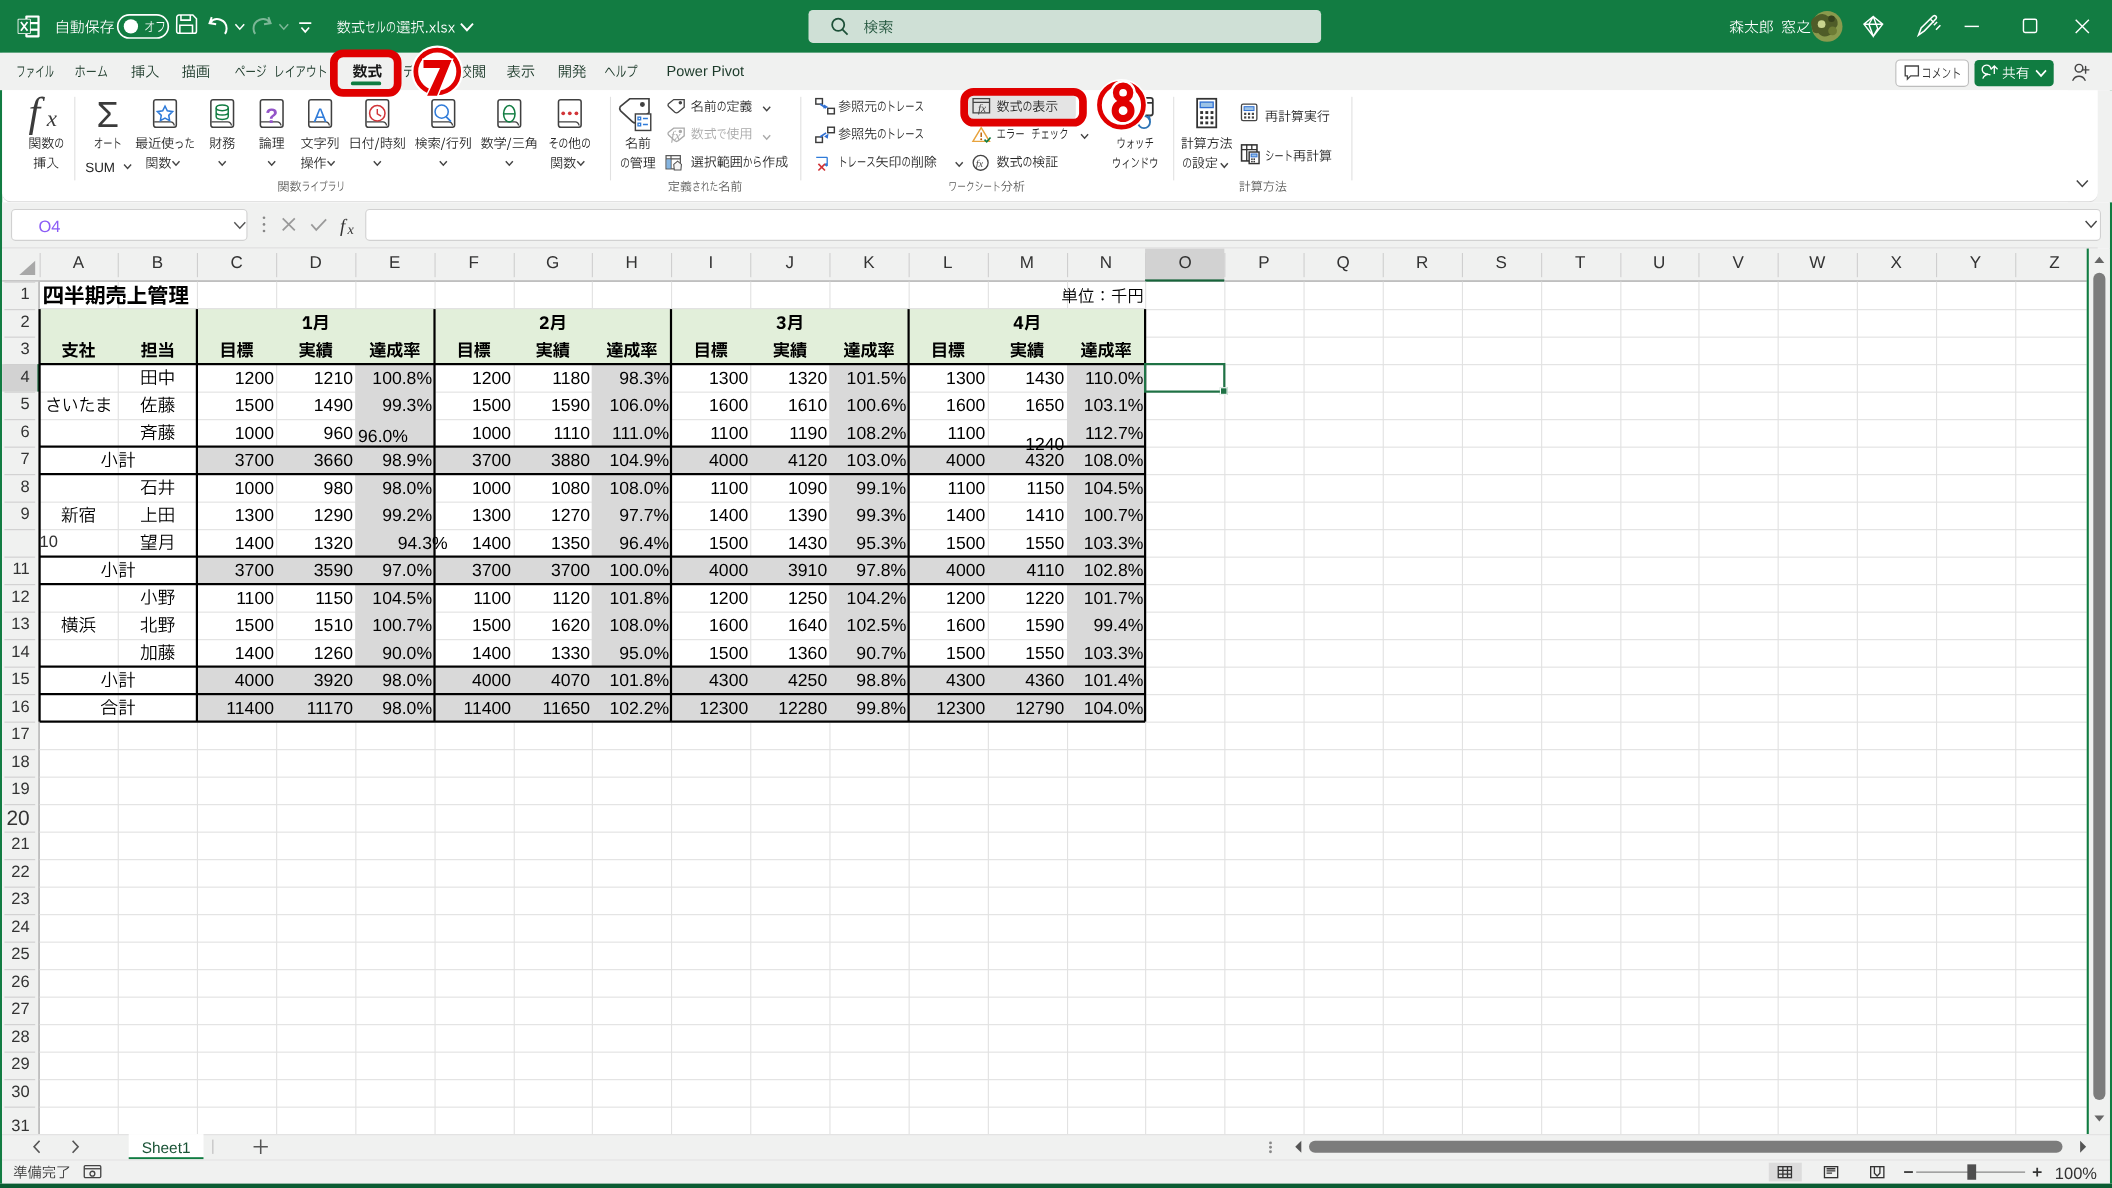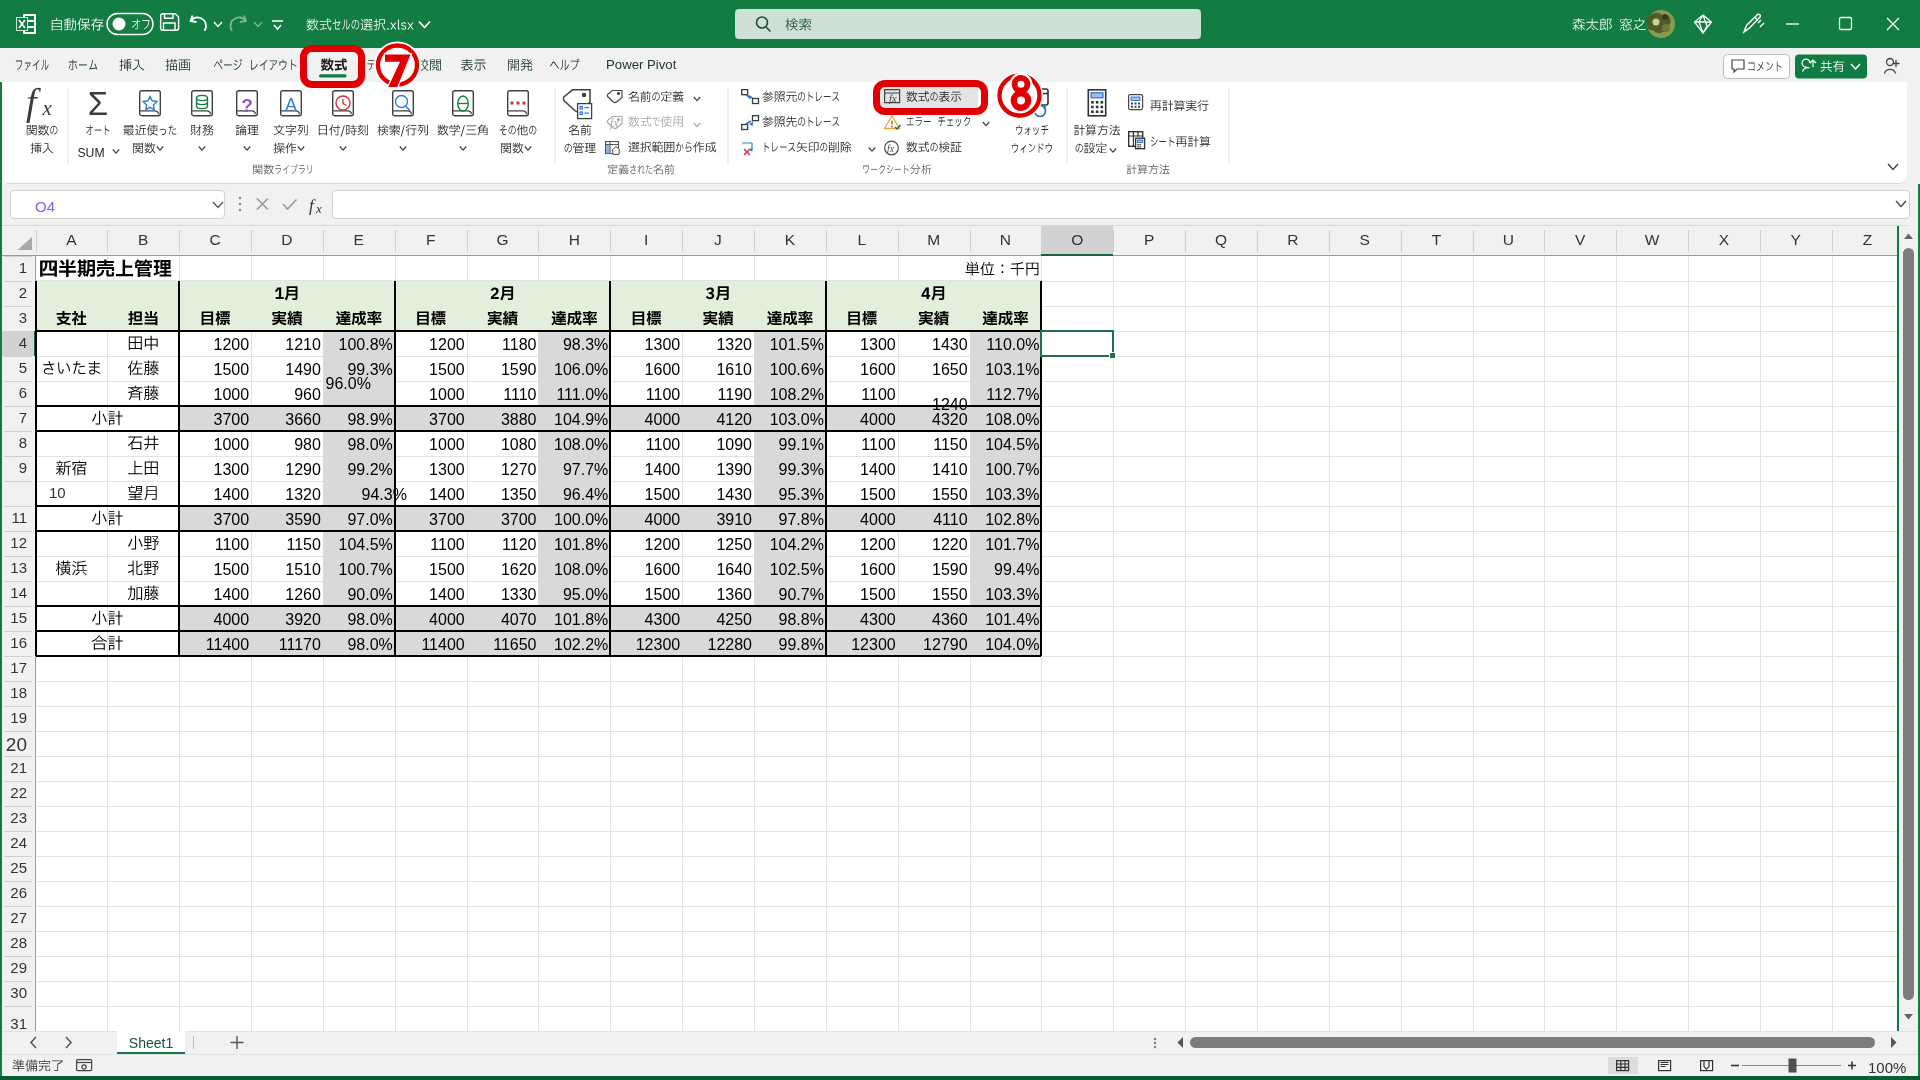--- a/index.html
+++ b/index.html
@@ -98,21 +98,21 @@
 <div class="abs" style="left:0;top:355.5px;width:27px;height:25.0px;font-size:15px;color:#333;text-align:right;padding-top:3px;">5</div>
 <div class="hline" style="left:4px;top:355.5px;width:27.5px;background:#cfcfcf;"></div>
 <div class="abs" style="left:0;top:380.5px;width:27px;height:25.0px;font-size:15px;color:#333;text-align:right;padding-top:3px;">6</div>
 <div class="hline" style="left:4px;top:380.5px;width:27.5px;background:#cfcfcf;"></div>
 <div class="abs" style="left:0;top:405.5px;width:27px;height:25.0px;font-size:15px;color:#333;text-align:right;padding-top:3px;">7</div>
 <div class="hline" style="left:4px;top:405.5px;width:27.5px;background:#cfcfcf;"></div>
 <div class="abs" style="left:0;top:430.5px;width:27px;height:25.0px;font-size:15px;color:#333;text-align:right;padding-top:3px;">8</div>
 <div class="hline" style="left:4px;top:430.5px;width:27.5px;background:#cfcfcf;"></div>
 <div class="abs" style="left:0;top:455.5px;width:27px;height:25.0px;font-size:15px;color:#333;text-align:right;padding-top:3px;">9</div>
 <div class="hline" style="left:4px;top:455.5px;width:27.5px;background:#cfcfcf;"></div>
-<div class="abs" style="left:17px;top:480.5px;width:27px;height:25.0px;font-size:15px;color:#333;text-align:center;padding-top:3px;padding-left:32px;">10</div>
+<div class="abs" style="left:4px;top:480.5px;width:27px;height:25.0px;font-size:15px;color:#333;text-align:center;padding-top:3px;padding-left:32px;">10</div>
 <div class="hline" style="left:4px;top:480.5px;width:27.5px;background:#cfcfcf;"></div>
 <div class="abs" style="left:0;top:505.5px;width:27px;height:25.0px;font-size:15px;color:#333;text-align:right;padding-top:3px;">11</div>
 <div class="hline" style="left:4px;top:505.5px;width:27.5px;background:#cfcfcf;"></div>
 <div class="abs" style="left:0;top:530.5px;width:27px;height:25.0px;font-size:15px;color:#333;text-align:right;padding-top:3px;">12</div>
 <div class="hline" style="left:4px;top:530.5px;width:27.5px;background:#cfcfcf;"></div>
 <div class="abs" style="left:0;top:555.5px;width:27px;height:25.0px;font-size:15px;color:#333;text-align:right;padding-top:3px;">13</div>
 <div class="hline" style="left:4px;top:555.5px;width:27.5px;background:#cfcfcf;"></div>
 <div class="abs" style="left:0;top:580.5px;width:27px;height:25.0px;font-size:15px;color:#333;text-align:right;padding-top:3px;">14</div>
 <div class="hline" style="left:4px;top:580.5px;width:27.5px;background:#cfcfcf;"></div>
 <div class="abs" style="left:0;top:605.5px;width:27px;height:25.0px;font-size:15px;color:#333;text-align:right;padding-top:3px;">15</div>
@@ -248,21 +248,21 @@
 <div class="num" style="left:466.6px;top:356.8px;width:69.9px;">1590</div>
 <div class="num" style="left:538.4px;top:356.8px;width:69.9px;">106.0%</div>
 <div class="num" style="left:610.3px;top:356.8px;width:69.9px;">1600</div>
 <div class="num" style="left:682.1px;top:356.8px;width:69.9px;">1610</div>
 <div class="num" style="left:754.0px;top:356.8px;width:69.9px;">100.6%</div>
 <div class="num" style="left:825.8px;top:356.8px;width:69.9px;">1600</div>
 <div class="num" style="left:897.7px;top:356.8px;width:69.9px;">1650</div>
 <div class="num" style="left:969.5px;top:356.8px;width:69.9px;">103.1%</div>
 <div class="num" style="left:179.2px;top:381.8px;width:69.9px;">1000</div>
 <div class="num" style="left:251.0px;top:381.8px;width:69.9px;">960</div>
-<div class="num" style="left:322.9px;top:371px;width:48px;">96.0%</div>
+<div class="num" style="left:322.9px;top:385px;width:48px;">96.0%</div>
 <div class="num" style="left:394.8px;top:381.8px;width:69.9px;">1000</div>
 <div class="num" style="left:466.6px;top:381.8px;width:69.9px;">1110</div>
 <div class="num" style="left:538.4px;top:381.8px;width:69.9px;">111.0%</div>
 <div class="num" style="left:610.3px;top:381.8px;width:69.9px;">1100</div>
 <div class="num" style="left:682.1px;top:381.8px;width:69.9px;">1190</div>
 <div class="num" style="left:754.0px;top:381.8px;width:69.9px;">108.2%</div>
 <div class="num" style="left:825.8px;top:381.8px;width:69.9px;">1100</div>
 <div class="num" style="left:897.7px;top:392px;width:69.9px;">1240</div>
 <div class="num" style="left:969.5px;top:381.8px;width:69.9px;">112.7%</div>
 <div class="num" style="left:179.2px;top:406.8px;width:69.9px;">3700</div>

